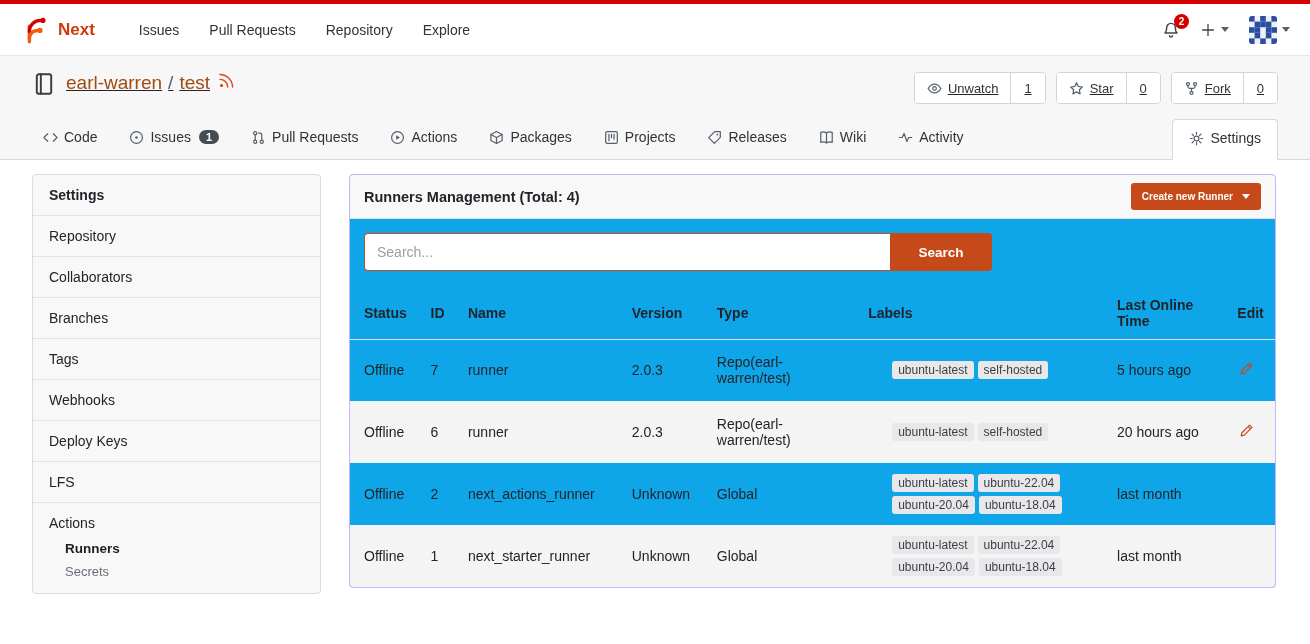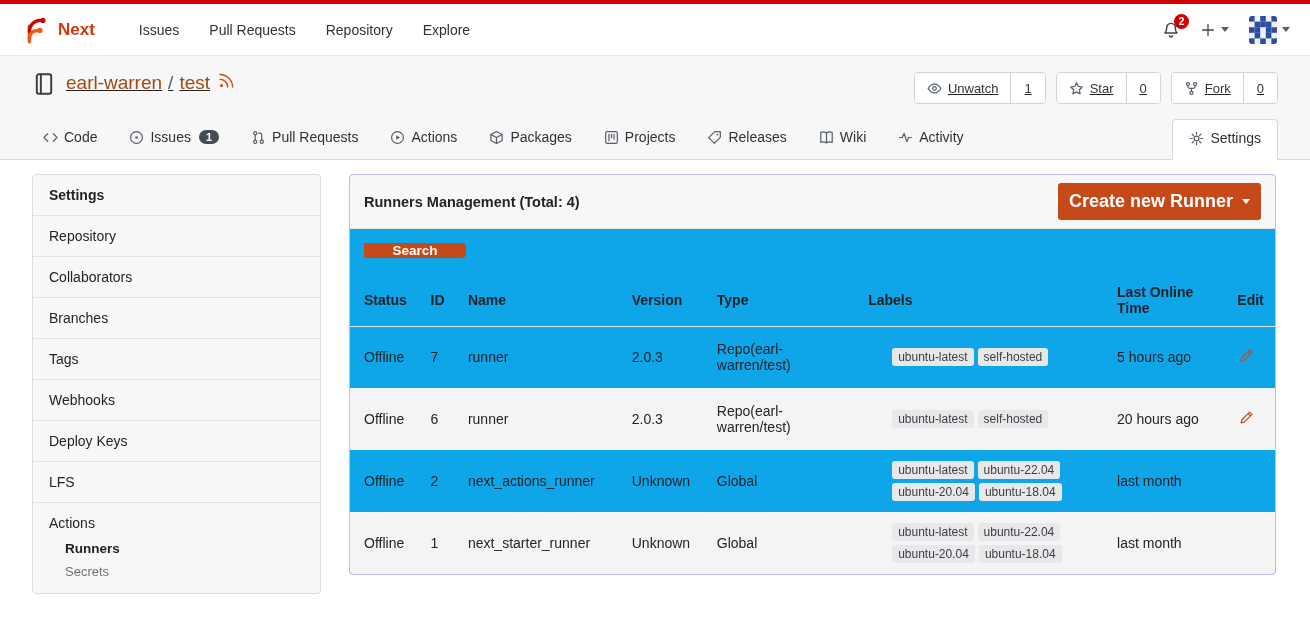--- a/index.html
+++ b/index.html
@@ -59,21 +59,21 @@
   .sb-item:last-child { border-bottom:none; }
   .sb-label { padding:12px 16px; }
   .sb-item.has-children .sb-label { padding-bottom:6px; }
   .sb-children { padding:0 0 10px; }
   .sb-child { display:block; padding:4px 16px 4px 32px; font-size:13px; color:#68707a; }
   .sb-child.active { color:#1b1f24; font-weight:bold; font-size:13.5px; }
 
   .panel { flex:1; border:1px solid #c4b5fd; border-radius:4px; background:#0ea5e9; overflow:hidden; }
   .panel-header { display:flex; align-items:center; justify-content:space-between; background:#f8f8f9; border-bottom:1px solid #e3e3e4; padding:8px 14px; min-height:44px; }
   .panel-title { font-weight:bold; font-size:14.5px; }
-  .create-btn { display:flex; align-items:center; gap:9px; background:var(--accent); color:#fff; border:none; border-radius:3px; padding:8px 11px; font-size:18px; font-weight:bold; }
+  .create-btn { display:flex; align-items:center; gap:9px; background:var(--accent); color:#fff; border:none; border-radius:3px; padding:8px 11px; font-size:10px; font-weight:bold; }
 
   .search-row { display:flex; width:628px; margin:14px 14px 16px; }
   .search-input { flex:1; height:38px; border:1.5px solid var(--accent); border-right:none; border-radius:4px 0 0 4px; padding:0 12px; font-size:14px; outline:none; color:#333; background:#fff; }
   .search-input::placeholder { color:#9aa0a6; }
   .search-btn { width:102px; background:var(--accent); color:#fff; border:none; border-radius:0 4px 4px 0; font-size:13.5px; font-weight:bold; }
 
   .runner-table { width:100%; border-collapse:collapse; table-layout:fixed; }
   .runner-table th { text-align:left; font-weight:bold; font-size:14px; color:#1f2328; padding:8px; height:52px; vertical-align:middle; border-bottom:1px solid #e1e1e3; }
   .runner-table td { padding:6px 8px; height:62px; font-size:14px; vertical-align:middle; overflow-wrap:break-word; }
   .runner-table th:first-child, .runner-table td:first-child { padding-left:14px; }
@@ -341,20 +341,21 @@
 
   <main class="panel">
     <div class="panel-header">
       <div class="panel-title">Runners Management (Total: 4)</div>
       <button class="create-btn">
         <span>Create new Runner</span>
         <span class="caret caret-light"></span>
       </button>
     </div>
     <div class="search-row">
+      <input class="search-input" placeholder="Search..." style="">
       <button class="search-btn">Search</button>
     </div>
     <table class="runner-table">
       <colgroup>
         <col style="width:70px">
           <col style="width:36px">
           <col style="width:158px">
           <col style="width:82px">
         <col style="width:146px">
           <col style="width:240px">

